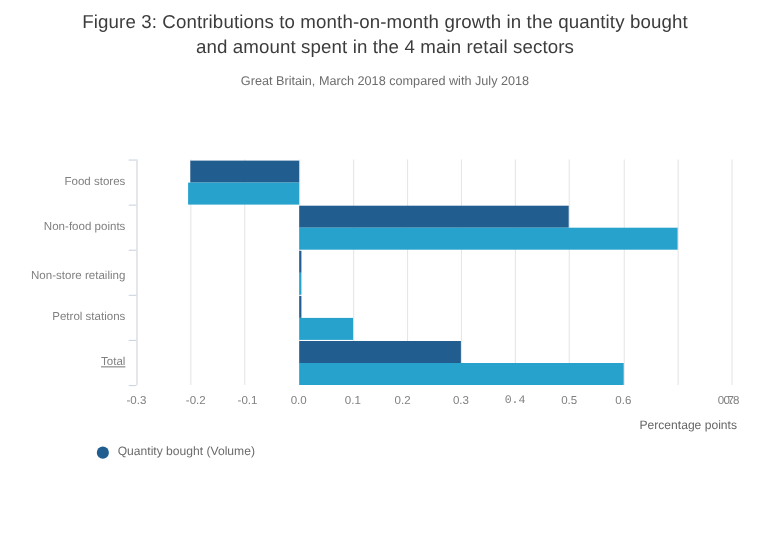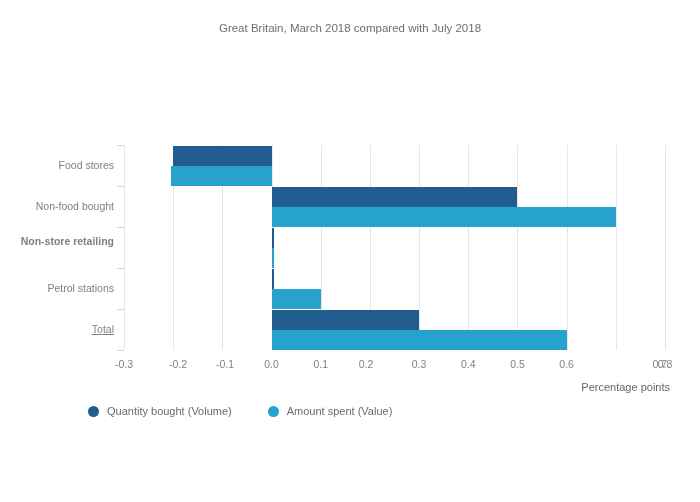--- a/index.html
+++ b/index.html
@@ -157,27 +157,31 @@
   .legend-label {
     font-size: 11px;
     color: #6b6b6b;
     white-space: nowrap;
   }
 </style>
 </head>
 <body>
 
 <div id="title-block">
+  <div id="chart-title">
+    <span>Figure 3: Contributions to month-on-month growth in the quantity bought</span><br>
+    <span>and amount spent in the 4 main retail sectors</span>
+  </div>
   <div id="chart-subtitle">Great Britain, March 2018 compared with July 2018</div>
 </div>
 
 <div id="cat-labels">
     <div class="cat-label" style="top: 13.5px;">Food stores</div>
-    <div class="cat-label" style="top: 54.5px;">Non-food bought</div>
-    <div class="cat-label" style="top: 90px; font-weight: bold;">Non-store retailing</div>
+    <div class="cat-label" style="top: 54.5px;">Non-food points</div>
+    <div class="cat-label" style="top: 100px;">Non-store retailing</div>
     <div class="cat-label" style="top: 136.5px;">Petrol stations</div>
     <div class="cat-label" style="top: 177.5px; text-decoration: underline;">Total</div>
   </div>
 
 <div id="plot-area">
   <div class="yaxis-line"></div>
   <div class="plot-inner" id="plot-inner">
       <div class="gridline" style="left: 0px;"></div>
       <div class="gridline" style="left: 49.1818px;"></div>
       <div class="gridline" style="left: 98.3636px;"></div>
@@ -210,30 +214,26 @@
   </div>
 
 <div id="xaxis">
     <div class="xtick-label" style="left: 0px;">-0.3</div>
     <div class="xtick-label" style="left: 54px;">-0.2</div>
     <div class="xtick-label" style="left: 101px;">-0.1</div>
     <div class="xtick-label" style="left: 147.545px;">0.0</div>
     <div class="xtick-label" style="left: 196.727px;">0.1</div>
     <div class="xtick-label" style="left: 242px;">0.2</div>
     <div class="xtick-label" style="left: 295.091px;">0.3</div>
-    <div class="xtick-label" style="left: 344.273px;">0.4</div>
+    <div class="xtick-label" style="left: 344.273px; font-family: Liberation Mono, monospace;">0.4</div>
     <div class="xtick-label" style="left: 393.455px;">0.5</div>
     <div class="xtick-label" style="left: 442.636px;">0.6</div>
     <div class="xtick-label" style="left: 491.818px; margin-left: 44px;">0.7</div>
     <div class="xtick-label" style="left: 541px;">0.8</div>
   </div>
 <div id="xaxis-title">Percentage points</div>
 
 <div id="legend">
     <div class="legend-item">
       <span class="legend-swatch" style="background: rgb(33, 93, 143);"></span>
       <span class="legend-label">Quantity bought (Volume)</span>
     </div>
-    <div class="legend-item">
-      <span class="legend-swatch" style="background: rgb(39, 162, 204);"></span>
-      <span class="legend-label">Amount spent (Value)</span>
-    </div>
   </div>
 
 </body></html>

